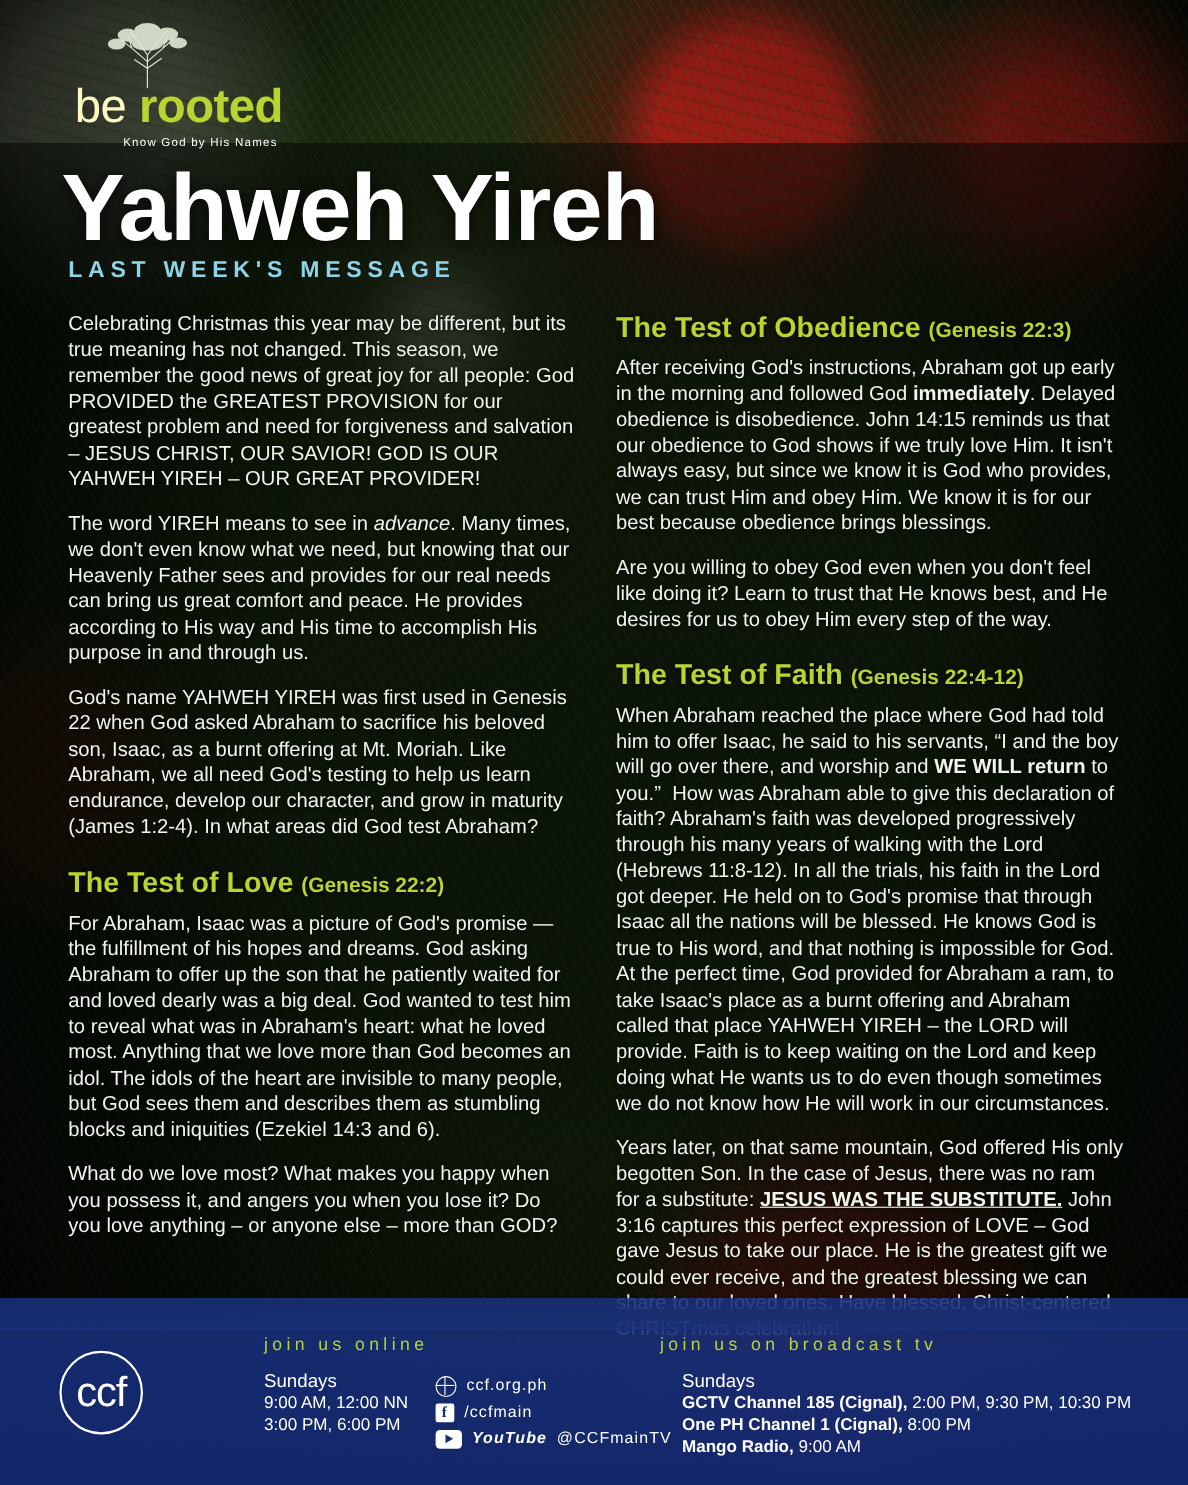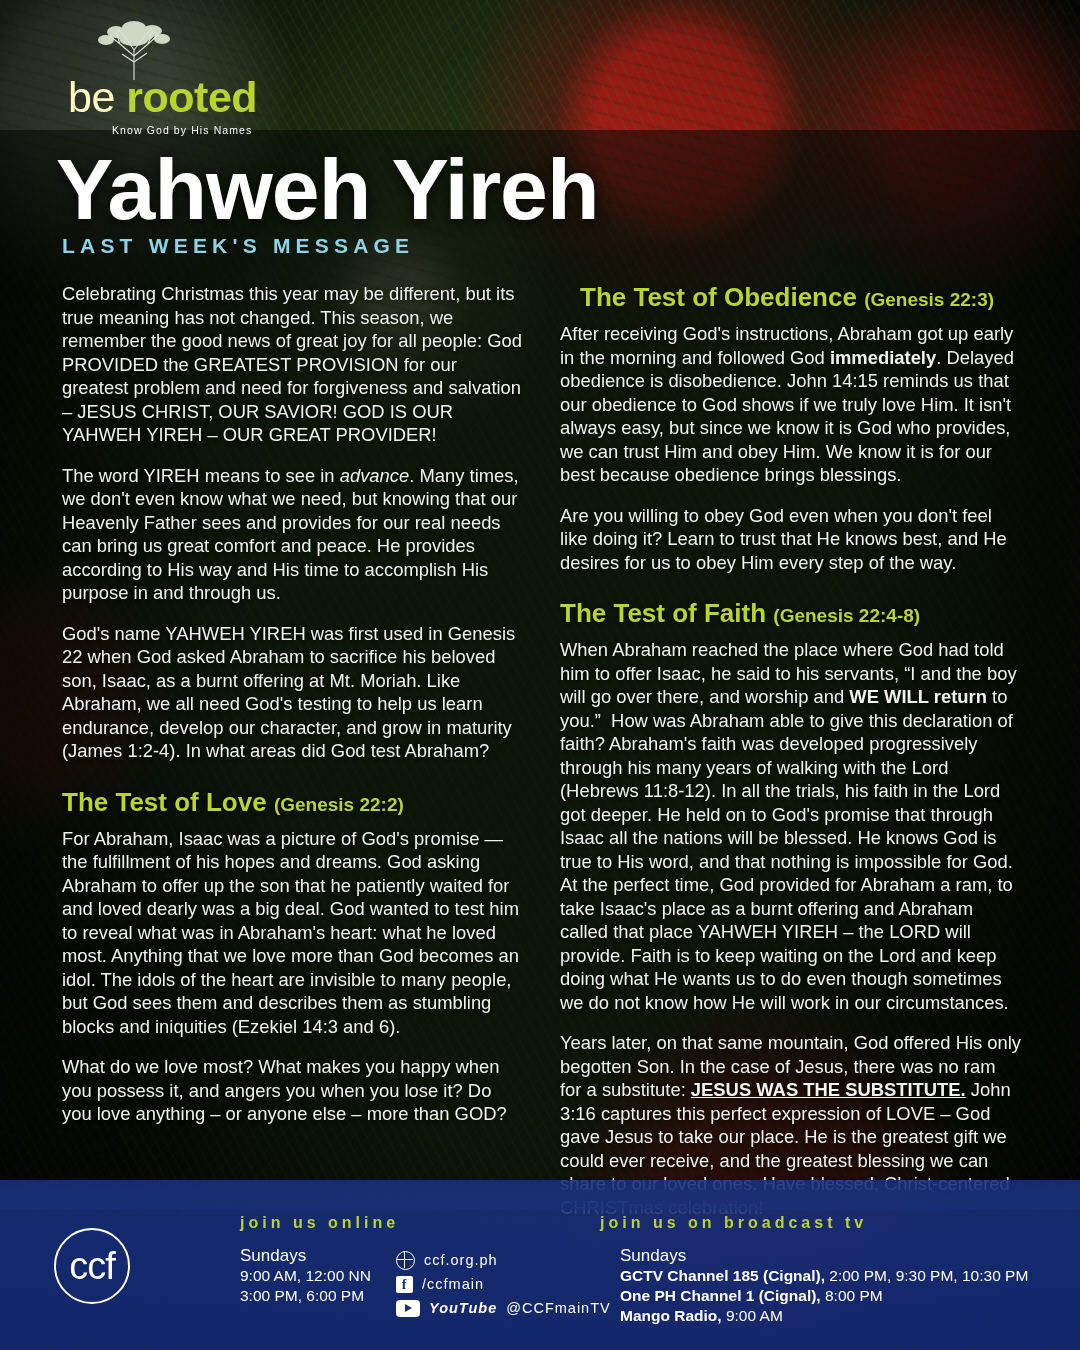--- a/index.html
+++ b/index.html
@@ -65,41 +65,41 @@
   .col p{
     margin:0 0 17px 0;font-size:18.4px;line-height:23.5px;color:#f2f4ef;
     text-shadow:0 1px 4px rgba(0,0,0,.65);
   }
   .col p:last-child{margin-bottom:0;}
   .sec-head{
     margin:24px 0 9px 0;font-size:26px;font-weight:700;color:#b9d430;
     text-shadow:0 1px 5px rgba(0,0,0,.7);
   }
   .sec-head .ref{font-size:19px;}
-  .sec-head.first{margin-top:0;margin-left:20px;}
+  .sec-head.first{margin-top:0;}
   b{font-weight:700;}
   i{font-style:italic;}
   u{text-decoration:underline;}
   
   .footer{
     position:absolute;left:0;bottom:0;width:1080px;height:170px;
     background:linear-gradient(180deg, rgba(24,48,120,0.82) 0%, rgba(22,44,118,0.93) 30%, rgba(20,40,112,0.95) 100%);
     overflow:hidden;
   }
   .footer:before{
     content:"";position:absolute;left:0;top:-30px;width:1080px;height:60px;
     background:linear-gradient(180deg, rgba(24,48,120,0) 0%, rgba(24,48,120,0.7) 100%);
   }
   .ccf-logo{
     position:absolute;left:54px;top:48px;width:72px;height:72px;border-radius:50%;
     border:2.5px solid #ffffff;color:#ffffff;font-size:38px;font-weight:400;
     display:flex;align-items:center;justify-content:center;letter-spacing:-1px;
   }
   .f-head{
-    position:absolute;color:#b9d430;font-size:16px;font-weight:700;letter-spacing:4px;
+    position:absolute;color:#b9d430;font-size:16px;font-weight:400;letter-spacing:4px;
   }
   .f-head.online{left:240px;top:34px;}
   .f-head.broadcast{left:600px;top:34px;}
   .f-block{position:absolute;color:#ffffff;font-size:15.5px;line-height:20px;}
   .f-block.times{left:240px;top:66px;}
   .f-block.channels{left:620px;top:66px;}
   .f-strong{font-weight:400;font-size:17px;}
   .social{position:absolute;left:396px;top:68px;color:#ffffff;font-size:14.5px;line-height:24px;letter-spacing:1px;}
   .social .row{display:flex;align-items:center;gap:9px;height:24px;}
   .ic{width:17px;height:17px;display:inline-block;flex:0 0 17px;}
@@ -163,21 +163,21 @@
   <div class="col col-right">
     <div class="sec-head first">
       <span>The Test of Obedience</span>
       <span class="ref">(Genesis 22:3)</span>
     </div>
     <p>After receiving God's instructions, Abraham got up early in the morning and followed God <b>immediately</b>. Delayed obedience is disobedience. John 14:15 reminds us that our obedience to God shows if we truly love Him. It isn't always easy, but since we know it is God who provides, we can trust Him and obey Him. We know it is for our best because obedience brings blessings.</p>
     <p>Are you willing to obey God even when you don't feel like doing it? Learn to trust that He knows best, and He desires for us to obey Him every step of the way.</p>
 
     <div class="sec-head">
       <span>The Test of Faith</span>
-      <span class="ref">(Genesis 22:4-8)</span>
+      <span class="ref">(Genesis 22:4-12)</span>
     </div>
     <p>When Abraham reached the place where God had told him to offer Isaac, he said to his servants, “I and the boy will go over there, and worship and <b>WE WILL return</b> to you.”&nbsp; How was Abraham able to give this declaration of faith? Abraham's faith was developed progressively through his many years of walking with the Lord (Hebrews 11:8-12). In all the trials, his faith in the Lord got deeper. He held on to God's promise that through Isaac all the nations will be blessed. He knows God is true to His word, and that nothing is impossible for God. At the perfect time, God provided for Abraham a ram, to take Isaac's place as a burnt offering and Abraham called that place YAHWEH YIREH – the LORD will provide. Faith is to keep waiting on the Lord and keep doing what He wants us to do even though sometimes we do not know how He will work in our circumstances.</p>
     <p>Years later, on that same mountain, God offered His only begotten Son. In the case of Jesus, there was no ram for a substitute: <b><u>JESUS WAS THE SUBSTITUTE.</u></b> John 3:16 captures this perfect expression of LOVE – God gave Jesus to take our place. He is the greatest gift we could ever receive, and the greatest blessing we can share to our loved ones. Have blessed, Christ-centered CHRISTmas celebration!</p>
   </div>
 
   <div class="footer">
     <div class="ccf-logo">ccf</div>
 
     <div class="f-head online">join us online</div>
     <div class="f-block times">

